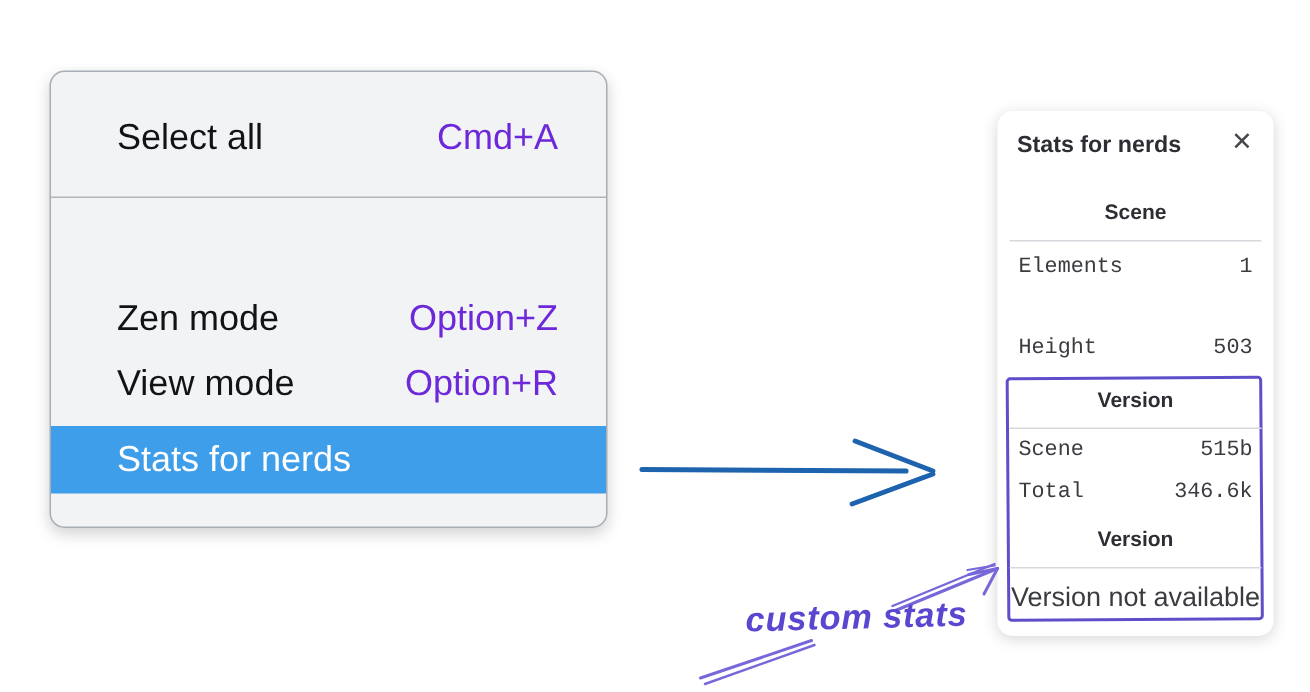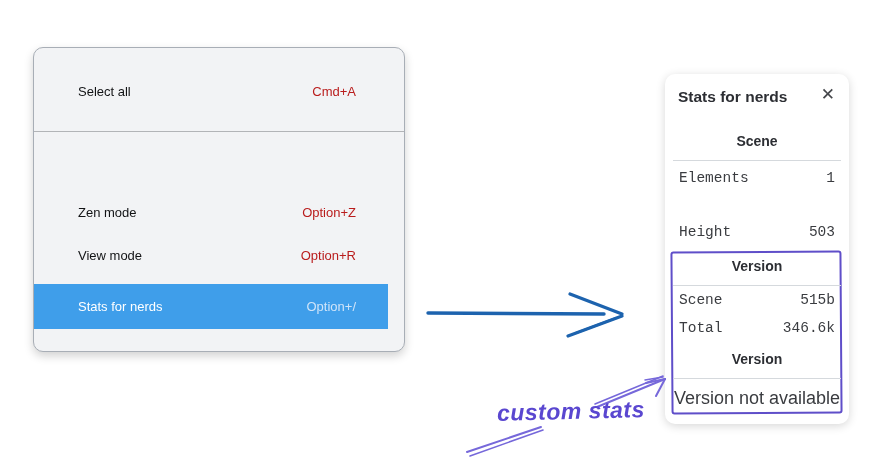--- a/index.html
+++ b/index.html
@@ -8,25 +8,25 @@
     background:#ffffff;font-family:"Liberation Sans", sans-serif;
   }
 
   
   .menu{
     position:absolute;left:33px;top:47px;width:372px;height:305px;
     background:#f2f3f5;border:1.5px solid #a8aeb6;border-radius:10px;
     box-shadow:0 4px 10px rgba(0,0,0,.18);box-sizing:border-box;overflow:hidden;
   }
   .menu-row{
-    position:absolute;left:0;right:16px;height:43px;
+    position:absolute;left:0;right:0;height:43px;
     display:flex;align-items:center;justify-content:space-between;
-    padding:0 32px 0 44px;font-size:13px;color:#121315;
+    padding:0 32px 0 44px;font-size:24px;color:#121315;
   }
-  .menu-row .shortcut{color:#b91c1c;}
+  .menu-row .shortcut{color:#6d28d9;}
   .menu-divider{position:absolute;left:0;right:0;top:83px;border-top:1px solid #b2b4b7;}
   .menu-row.highlight{background:#3f9eea;color:#ffffff;height:45px;}
   .menu-row.highlight .shortcut{color:#cfe4f9;}
   .r0{top:22px}.r1{top:100px}.r2{top:143px}.r3{top:186px}.r4{top:236px}
 
   
   .panel{
     position:absolute;left:665px;top:74px;width:184px;height:350px;
     background:#fff;border-radius:10px;box-shadow:0 2px 10px rgba(0,0,0,.16);
     box-sizing:border-box;color:#35373b;
@@ -79,21 +79,20 @@
   <div class="menu-row r2">
     <span>Zen mode</span>
     <span class="shortcut">Option+Z</span>
   </div>
   <div class="menu-row r3">
     <span>View mode</span>
     <span class="shortcut">Option+R</span>
   </div>
   <div class="menu-row r4 highlight">
     <span>Stats for nerds</span>
-    <span class="shortcut">Option+/</span>
   </div>
 </div>
 
 <svg class="arrow-svg" width="212" height="46" viewBox="0 0 212 46">
   <g fill="none" stroke="#1d63ae" stroke-linecap="round">
     <path d="M10 21 L186 22" stroke-width="3.4"></path>
     <path d="M152 2 L204 22" stroke-width="3.2"></path>
     <path d="M150 44 L204 24" stroke-width="3.2"></path>
     <path d="M158 41 L198 26" stroke-width="2.4"></path>
   </g>

